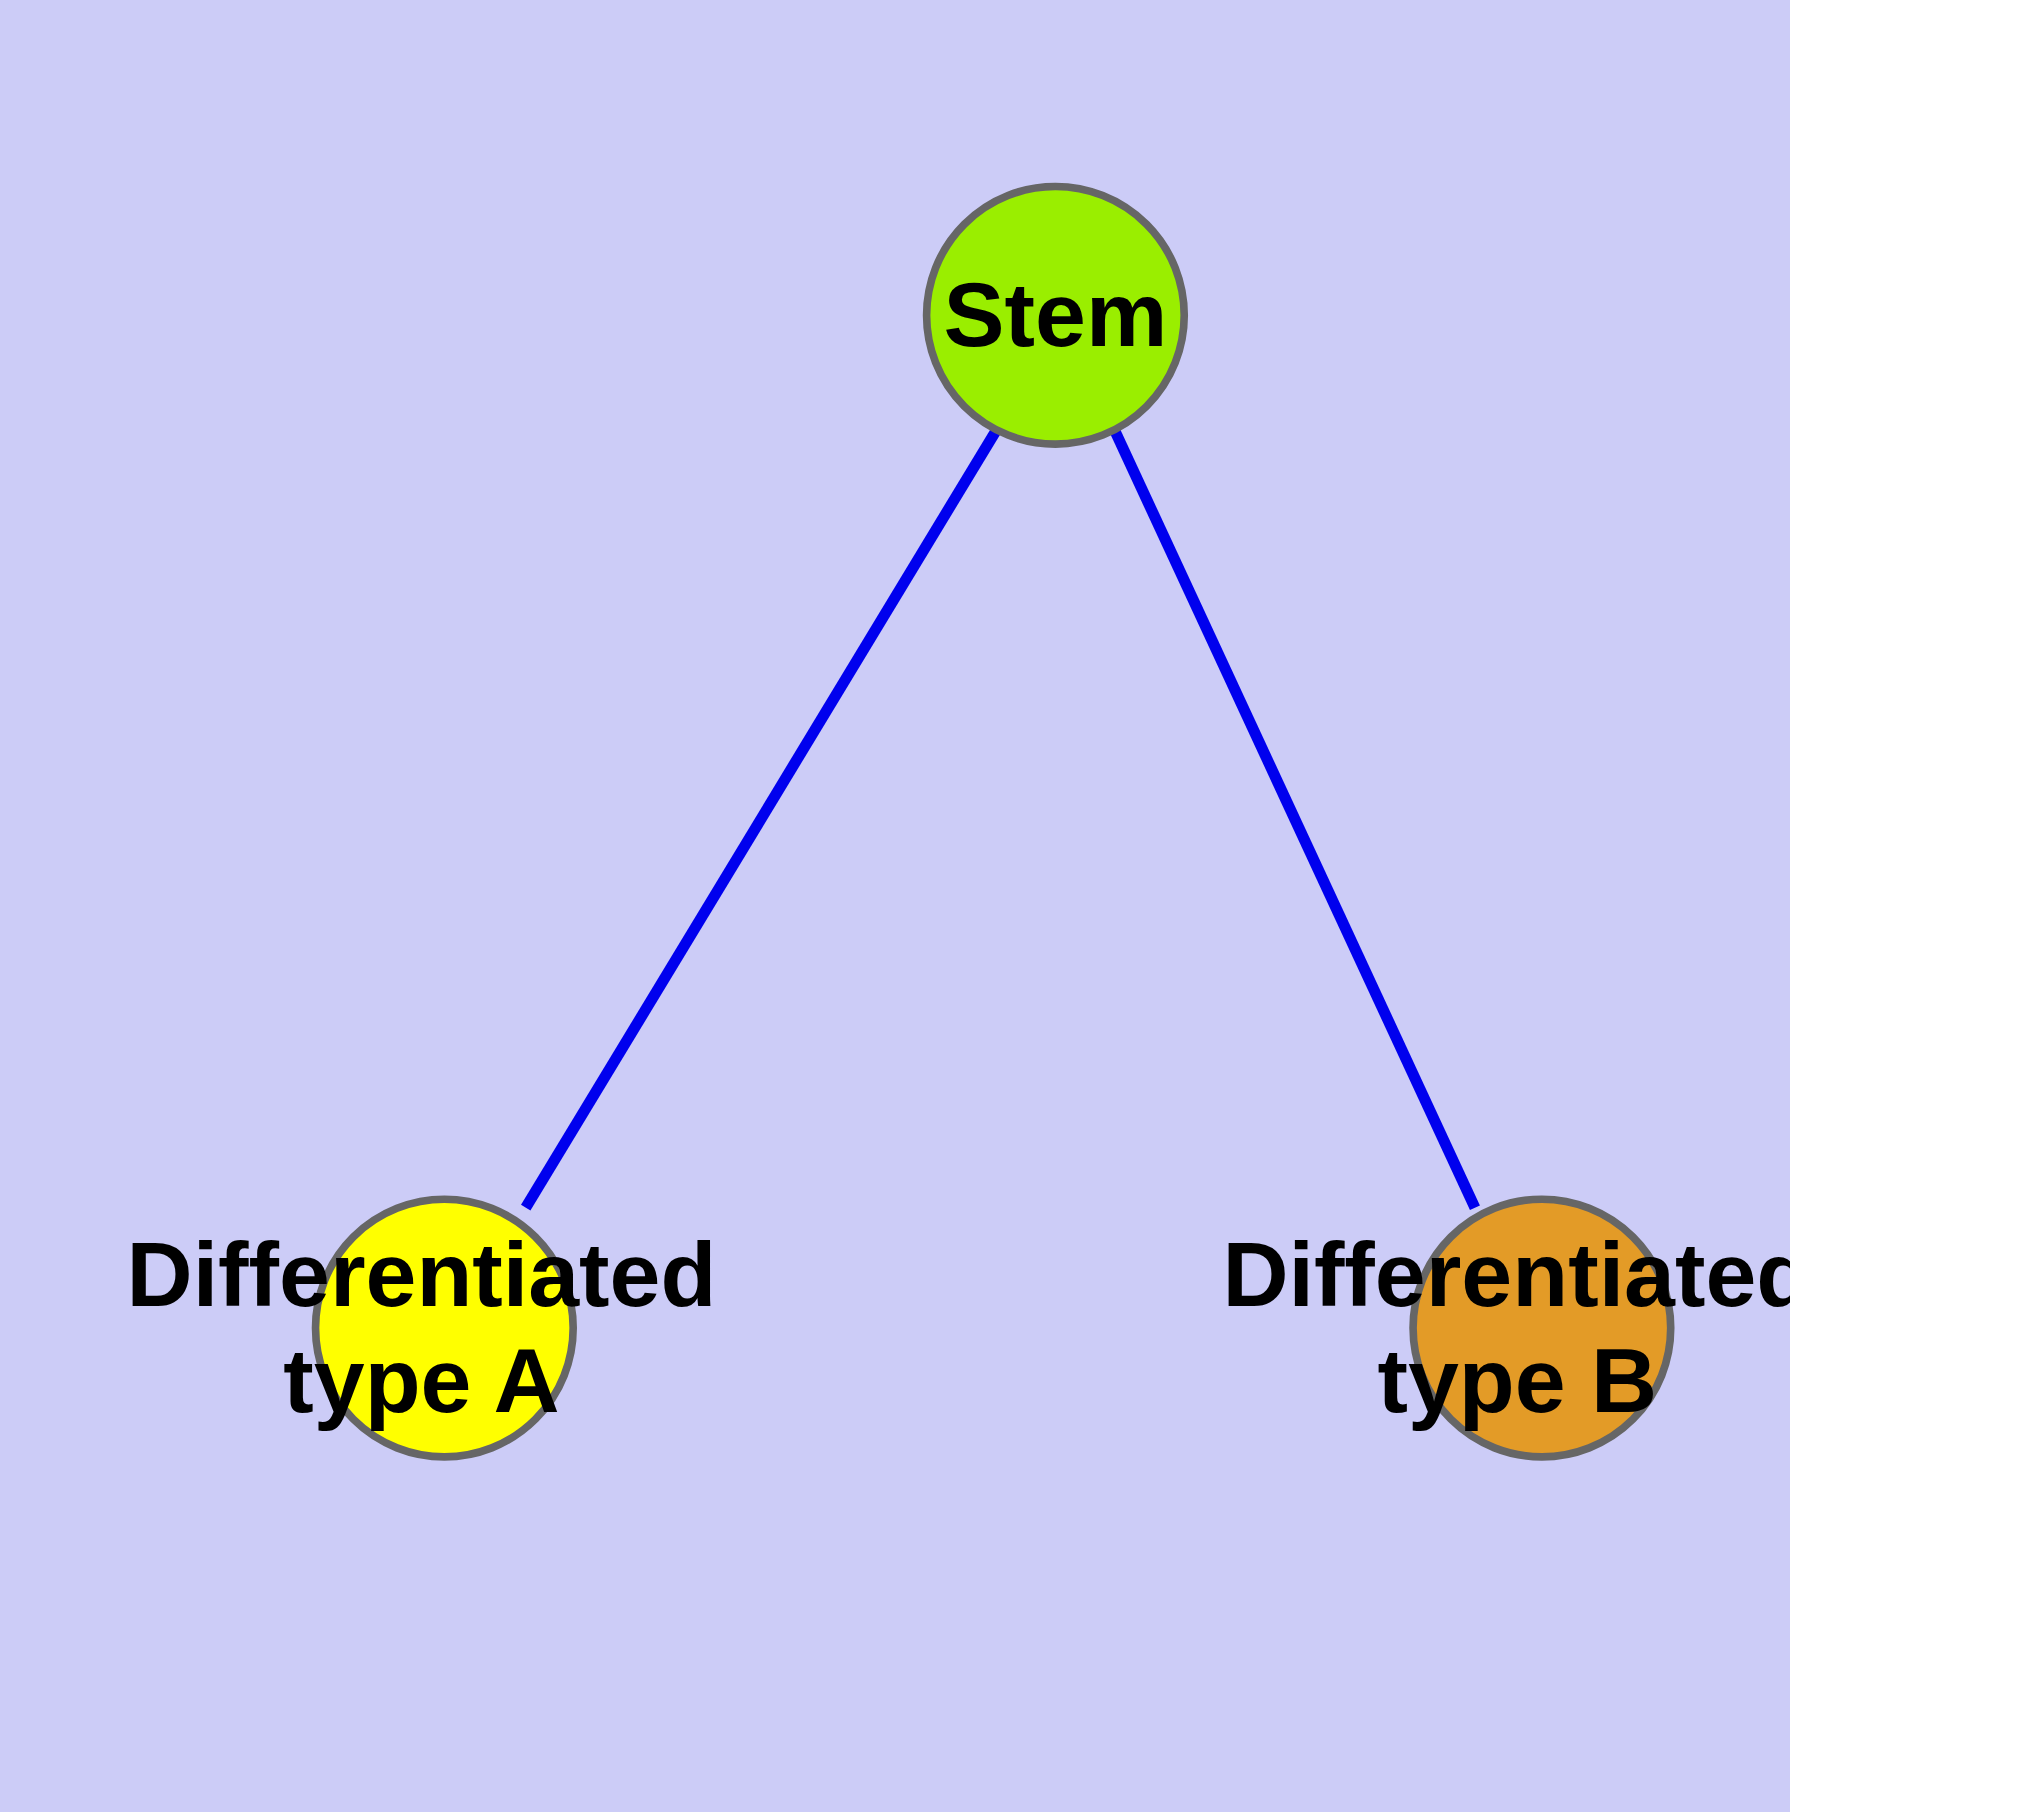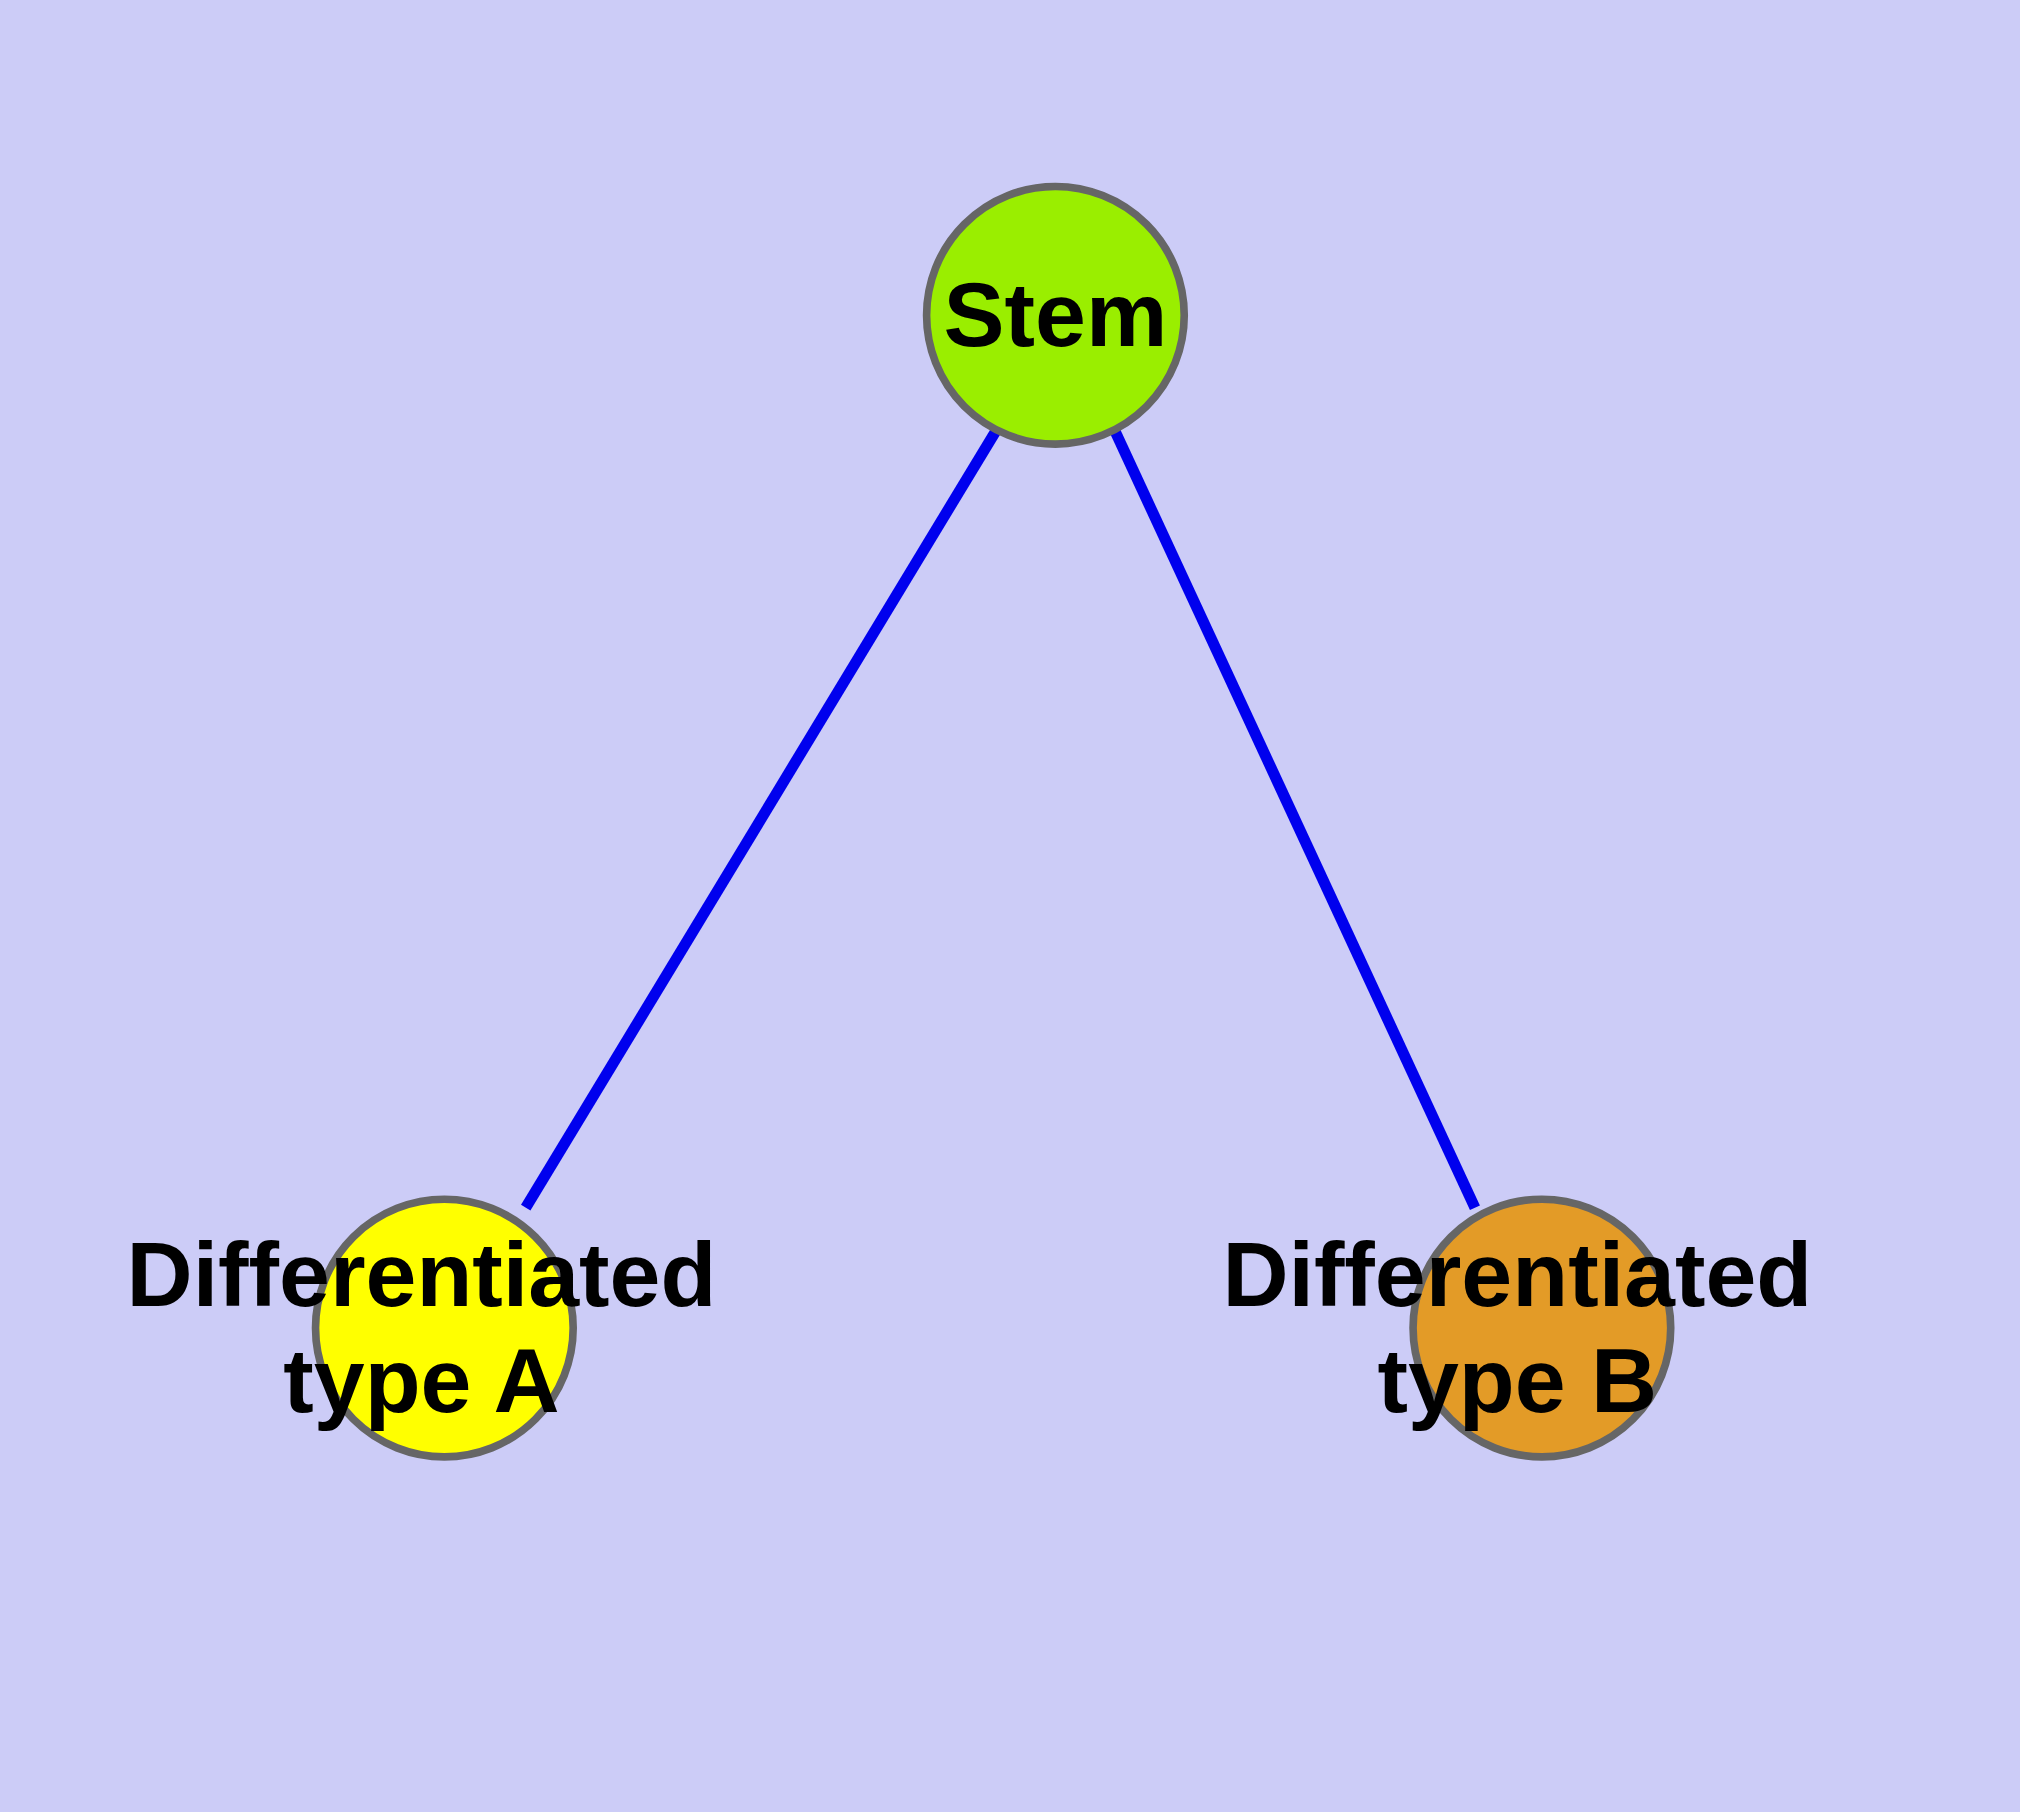--- a/index.html
+++ b/index.html
@@ -2,21 +2,21 @@
 <html style="font-size:13.6px"><head>
 <meta charset="utf-8">
 <style>
   html, body {
     margin: 0;
     padding: 0;
     background: #ffffff;
   }
   #canvas {
     position: relative;
-    width: 2020px;
+    width: 1790px;
     height: 1812px;
     background: #ccccf7;
     overflow: hidden;
     font-family: "Liberation Sans", sans-serif;
   }
   #graph-svg {
     position: absolute;
     left: 0;
     top: 0;
     width: 2021px;

